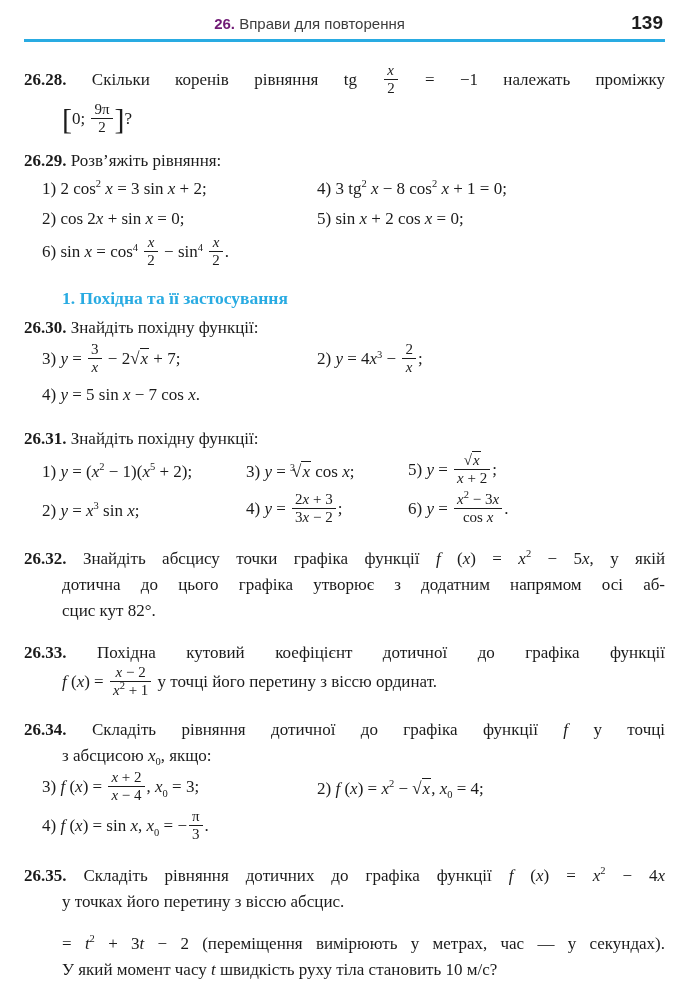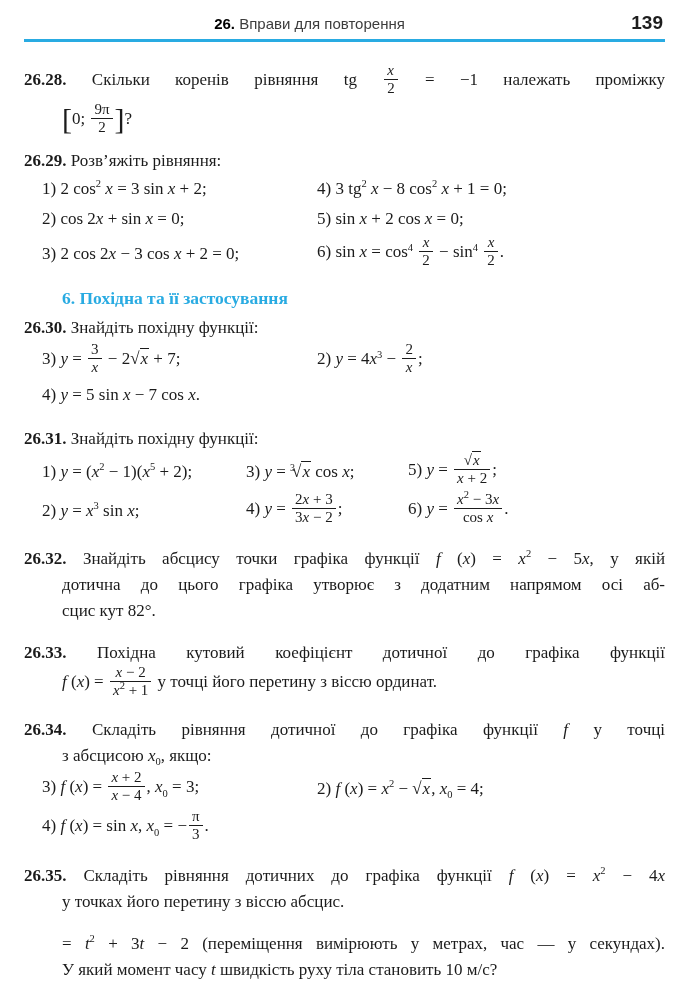--- a/index.html
+++ b/index.html
@@ -15,21 +15,21 @@
   .hdr {
     position: relative; height: 30px;
     border-bottom: 3px solid var(--accent, #29abe2);
     font-family: "Liberation Sans", "DejaVu Sans", sans-serif;
     color: #3d3d3d;
   }
   .hdr-center {
     position: absolute; left: 0; right: 70px; top: 2px;
     text-align: center; font-size: 15px; line-height: 20px;
   }
-  .hdr-ch { font-weight: bold; color: #000000; }
+  .hdr-ch { font-weight: bold; color: #701a75; }
   .hdr-page {
     position: absolute; right: 2px; top: 0;
     font-weight: bold; font-size: 19px; color: #1d1d1d; line-height: 22px;
   }
 
   
   .prob { margin-top: 16px; }
   .line { padding-left: 38px; }
   .line.first { padding-left: 0; }
   .pnum { font-weight: bold; }
@@ -83,26 +83,25 @@
   <section class="prob" style="margin-top:10px">
     <div class="line first">
       <span class="pnum">26.29.</span>
       <span>Розв’яжіть рівняння:</span>
     </div>
     <div class="grid g2">
       <div class="cell">1) 2 cos<sup>2</sup> <i>x</i> = 3 sin <i>x</i> + 2;</div>
       <div class="cell">4) 3 tg<sup>2</sup> <i>x</i> − 8 cos<sup>2</sup> <i>x</i> + 1 = 0;</div>
       <div class="cell">2) cos 2<i>x</i> + sin <i>x</i> = 0;</div>
       <div class="cell">5) sin <i>x</i> + 2 cos <i>x</i> = 0;</div>
-      <div class="cell">3) 2 cos 2<i>x</i> − 3 cos <i>x</i> + 2 = 0;</div>
       <div class="cell">6) sin <i>x</i> = cos<sup>4</sup> <span class="fr"><span class="nu"><i>x</i></span><span class="de">2</span></span> − sin<sup>4</sup> <span class="fr"><span class="nu"><i>x</i></span><span class="de">2</span></span>.</div>
     </div>
   </section>
 
-  <h2 class="sec-head">6. Похідна та її застосування</h2>
+  <h2 class="sec-head">1. Похідна та її застосування</h2>
 
   <section class="prob" style="margin-top:4px">
     <div class="line first">
       <span class="pnum">26.30.</span>
       <span>Знайдіть похідну функції:</span>
     </div>
     <div class="grid g2">
       <div class="cell">3) <i>y</i> = <span class="fr"><span class="nu">3</span><span class="de"><i>x</i></span></span> − 2<span class="sq">√<span class="ov"><i>x</i></span></span> + 7;</div>
       <div class="cell">2) <i>y</i> = 4<i>x</i><sup>3</sup> − <span class="fr"><span class="nu">2</span><span class="de"><i>x</i></span></span>;</div>
       <div class="cell">4) <i>y</i> = 5 sin <i>x</i> − 7 cos <i>x</i>.</div>

